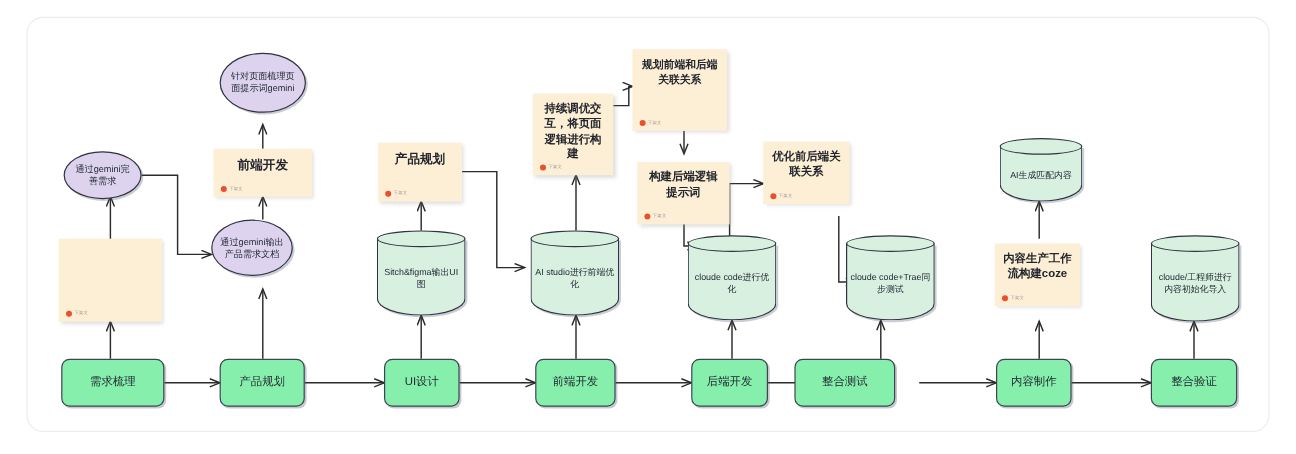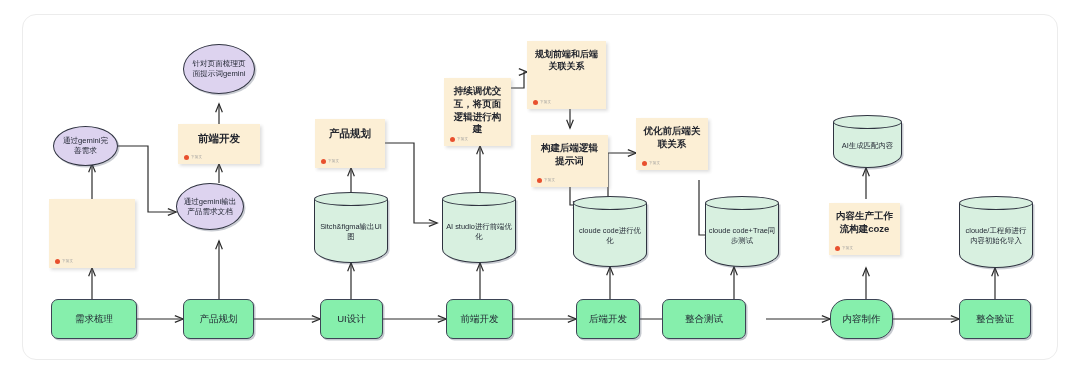--- a/index.html
+++ b/index.html
@@ -125,21 +125,21 @@
       <path d="M995,299 L995,268"></path>
     </g>
   </svg>
 
   <div class="node proc" style="left:51px;top:299px;width:86px;height:40px;">需求梳理</div>
   <div class="node proc" style="left:183px;top:299px;width:71px;height:40px;">产品规划</div>
   <div class="node proc" style="left:320px;top:299px;width:63px;height:40px;">UI设计</div>
   <div class="node proc" style="left:446px;top:299px;width:67px;height:40px;">前端开发</div>
   <div class="node proc" style="left:576px;top:299px;width:64px;height:40px;">后端开发</div>
   <div class="node proc" style="left:662px;top:299px;width:84px;height:40px;">整合测试</div>
-  <div class="node proc" style="left:830px;top:299px;width:63px;height:40px;border-radius:17px;">内容制作</div>
+  <div class="node proc" style="left:830px;top:299px;width:63px;height:40px;">内容制作</div>
   <div class="node proc" style="left:959px;top:299px;width:72px;height:40px;text-align:right;">整合验证</div>
 
   <div class="node sticky" style="left:49px;top:199px;width:86px;height:69px;position:absolute;">
     <span class="badge">
       <span class="dot"></span>
       <span class="btxt">下架文</span>
     </span>
   </div>
 
   <div class="node sticky" style="left:178px;top:124px;width:82px;height:40px;position:absolute;">

